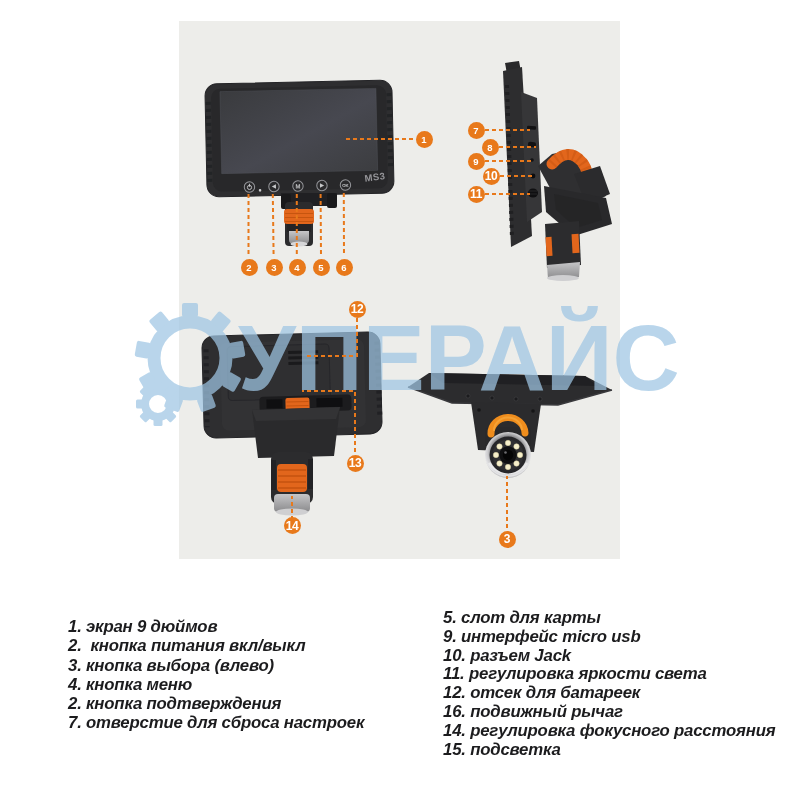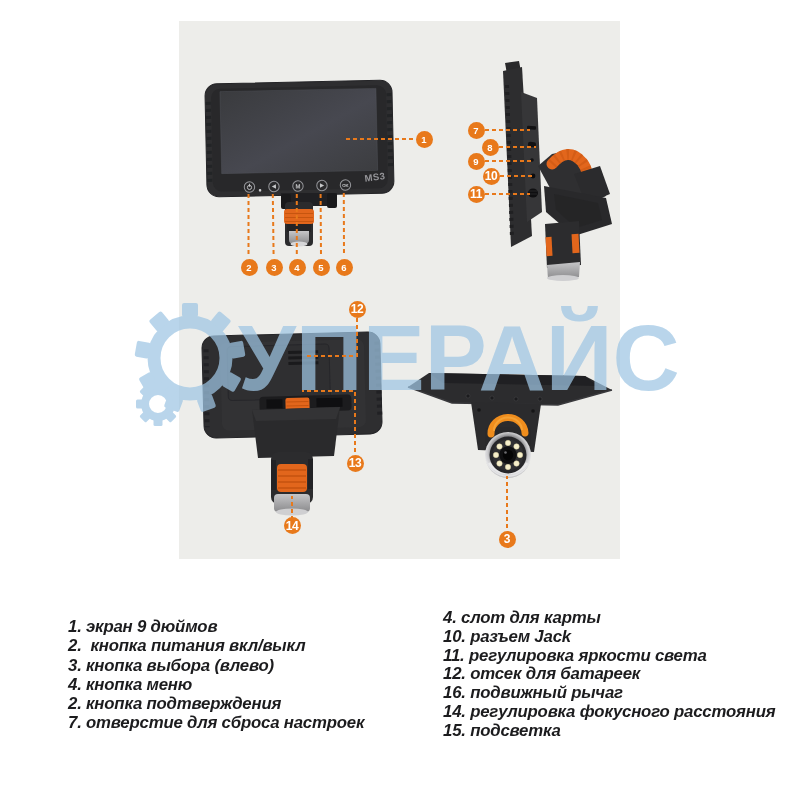--- a/index.html
+++ b/index.html
@@ -253,21 +253,22 @@
 
   <div class="legend legend-left">
     <div class="legend-item">1. экран 9 дюймов</div>
     <div class="legend-item">2.  кнопка питания вкл/выкл</div>
     <div class="legend-item">3. кнопка выбора (влево)</div>
     <div class="legend-item">4. кнопка меню</div>
     <div class="legend-item">2. кнопка подтверждения</div>
     <div class="legend-item">7. отверстие для сброса настроек</div>
   </div>
   <div class="legend legend-right">
-    <div class="legend-item">4. слот для карты</div>
+    <div class="legend-item">5. слот для карты</div>
+    <div class="legend-item">9. интерфейс micro usb</div>
     <div class="legend-item">10. разъем Jack</div>
     <div class="legend-item">11. регулировка яркости света</div>
     <div class="legend-item">12. отсек для батареек</div>
     <div class="legend-item">16. подвижный рычаг</div>
     <div class="legend-item">14. регулировка фокусного расстояния</div>
     <div class="legend-item">15. подсветка</div>
   </div>
 
 </div>
 

